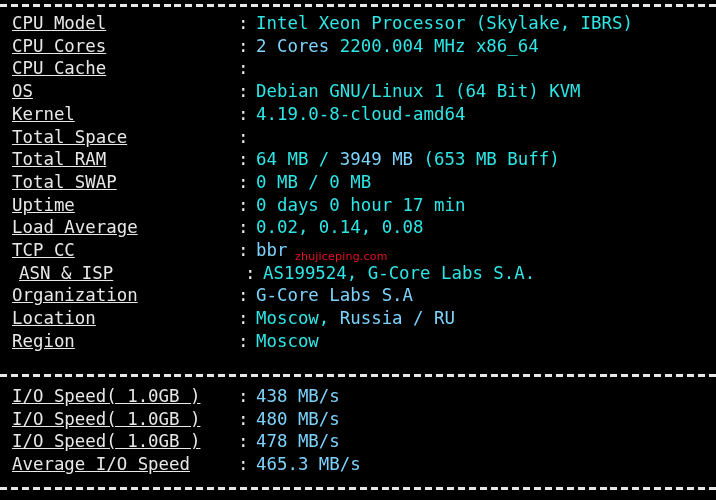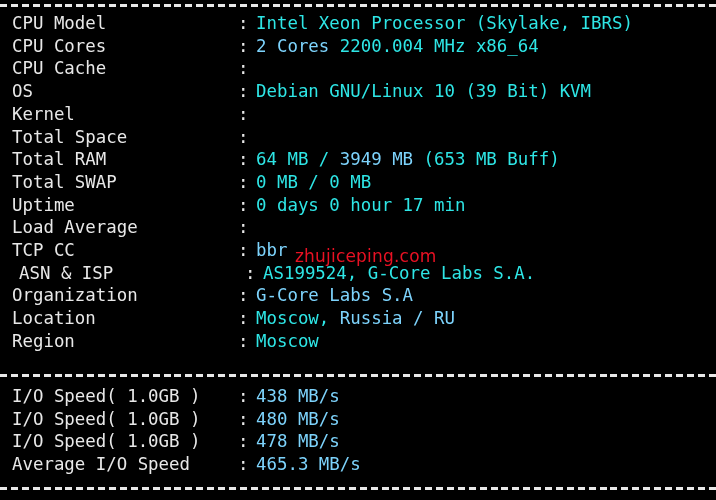--- a/index.html
+++ b/index.html
@@ -43,20 +43,21 @@
     height: 22.7px;
     white-space: pre;
   }
 
   .label {
     position: absolute;
     left: 12px;
     top: 0px;
     color: #e8e8e8;
     white-space: pre;
+    text-decoration: underline;
   }
   .colon {
     position: absolute;
     left: 238px;
     top: 0px;
     color: #e8e8e8;
   }
   .value {
     position: absolute;
     left: 256px;
@@ -65,44 +66,44 @@
     text-align: center;
   }
 
   .c-cyan   { color: #2ee6e6; }
   .c-yellow { color: #7dd3fc; }
 
   .watermark {
     position: absolute;
     color: #e81123;
     font-family: "DejaVu Sans", "Liberation Sans", sans-serif;
-    font-size: 17px;
+    font-size: 11px;
     line-height: 17px;
     letter-spacing: 0.2px;
     white-space: pre;
   }
 </style>
 </head>
 <body>
 
 <div id="terminal">
 
   <div class="sep" style="top:4px;"></div>
 
   <div id="system-info-block">
       <div class="row" style="top: 12px;"><span class="label">CPU Model</span><span class="colon">:</span><span class="value"><span class="c-cyan">Intel Xeon Processor (Skylake, IBRS)</span></span></div>
       <div class="row" style="top: 34.7px;"><span class="label">CPU Cores</span><span class="colon">:</span><span class="value"><span class="c-yellow">2 Cores</span><span class="c-cyan"> 2200.004 MHz x86_64</span></span></div>
       <div class="row" style="top: 57.4px;"><span class="label">CPU Cache</span><span class="colon">:</span></div>
-      <div class="row" style="top: 80.1px;"><span class="label">OS</span><span class="colon">:</span><span class="value"><span class="c-cyan">Debian GNU/Linux 10 (39 Bit) KVM</span></span></div>
-      <div class="row" style="top: 102.8px;"><span class="label">Kernel</span><span class="colon">:</span></div>
+      <div class="row" style="top: 80.1px;"><span class="label">OS</span><span class="colon">:</span><span class="value"><span class="c-cyan">Debian GNU/Linux 1 (64 Bit) KVM</span></span></div>
+      <div class="row" style="top: 102.8px;"><span class="label">Kernel</span><span class="colon">:</span><span class="value"><span class="c-cyan">4.19.0-8-cloud-amd64</span></span></div>
       <div class="row" style="top: 125.5px;"><span class="label">Total Space</span><span class="colon">:</span></div>
       <div class="row" style="top: 148.2px;"><span class="label">Total RAM</span><span class="colon">:</span><span class="value"><span class="c-cyan">64 MB </span><span class="c-cyan">/ </span><span class="c-yellow">3949 MB </span><span class="c-cyan">(653 MB Buff)</span></span></div>
       <div class="row" style="top: 170.9px;"><span class="label">Total SWAP</span><span class="colon">:</span><span class="value"><span class="c-cyan">0 MB / 0 MB</span></span></div>
       <div class="row" style="top: 193.6px;"><span class="label">Uptime</span><span class="colon">:</span><span class="value"><span class="c-cyan">0 days 0 hour 17 min</span></span></div>
-      <div class="row" style="top: 216.3px;"><span class="label">Load Average</span><span class="colon">:</span></div>
+      <div class="row" style="top: 216.3px;"><span class="label">Load Average</span><span class="colon">:</span><span class="value"><span class="c-cyan">0.02, 0.14, 0.08</span></span></div>
       <div class="row" style="top: 239px;"><span class="label">TCP CC</span><span class="colon">:</span><span class="value"><span class="c-yellow">bbr</span></span></div>
       <div class="row" style="top: 261.7px; margin-left: 7px;"><span class="label">ASN &amp; ISP</span><span class="colon">:</span><span class="value"><span class="c-cyan">AS199524, G-Core Labs S.A.</span></span></div>
       <div class="row" style="top: 284.4px;"><span class="label">Organization</span><span class="colon">:</span><span class="value"><span class="c-yellow">G-Core Labs S.A</span></span></div>
       <div class="row" style="top: 307.1px;"><span class="label">Location</span><span class="colon">:</span><span class="value"><span class="c-cyan">Moscow, </span><span class="c-yellow">Russia / RU</span></span></div>
       <div class="row" style="top: 329.8px;"><span class="label">Region</span><span class="colon">:</span><span class="value"><span class="c-cyan">Moscow</span></span></div>
     </div>
 
   <div class="sep" style="top:374px;"></div>
 
   <div id="io-results-block">

